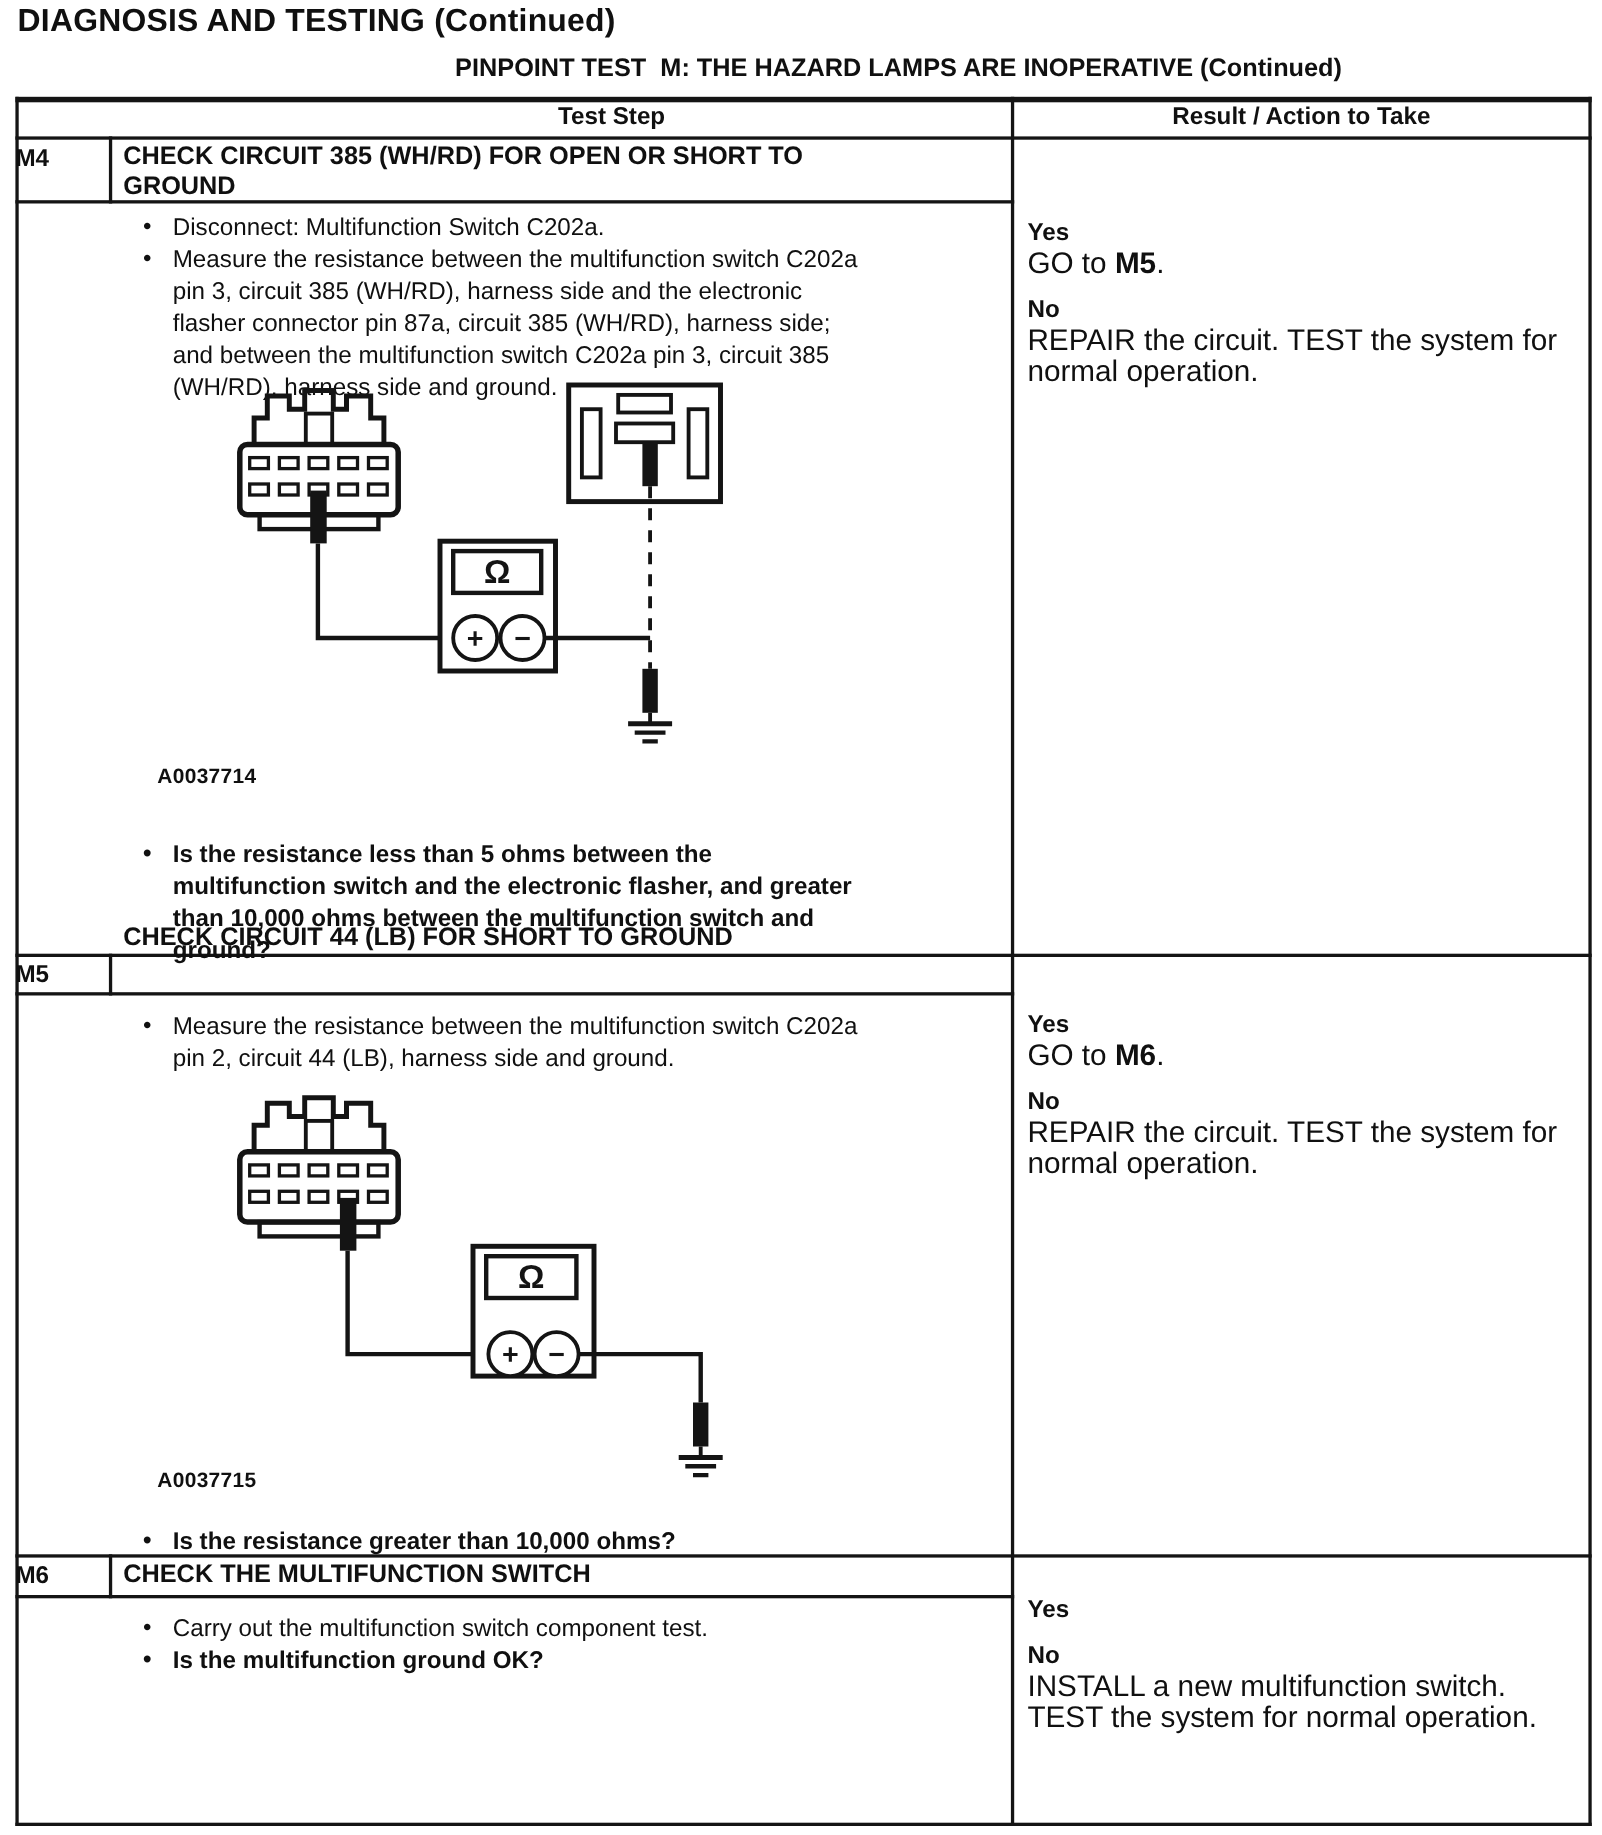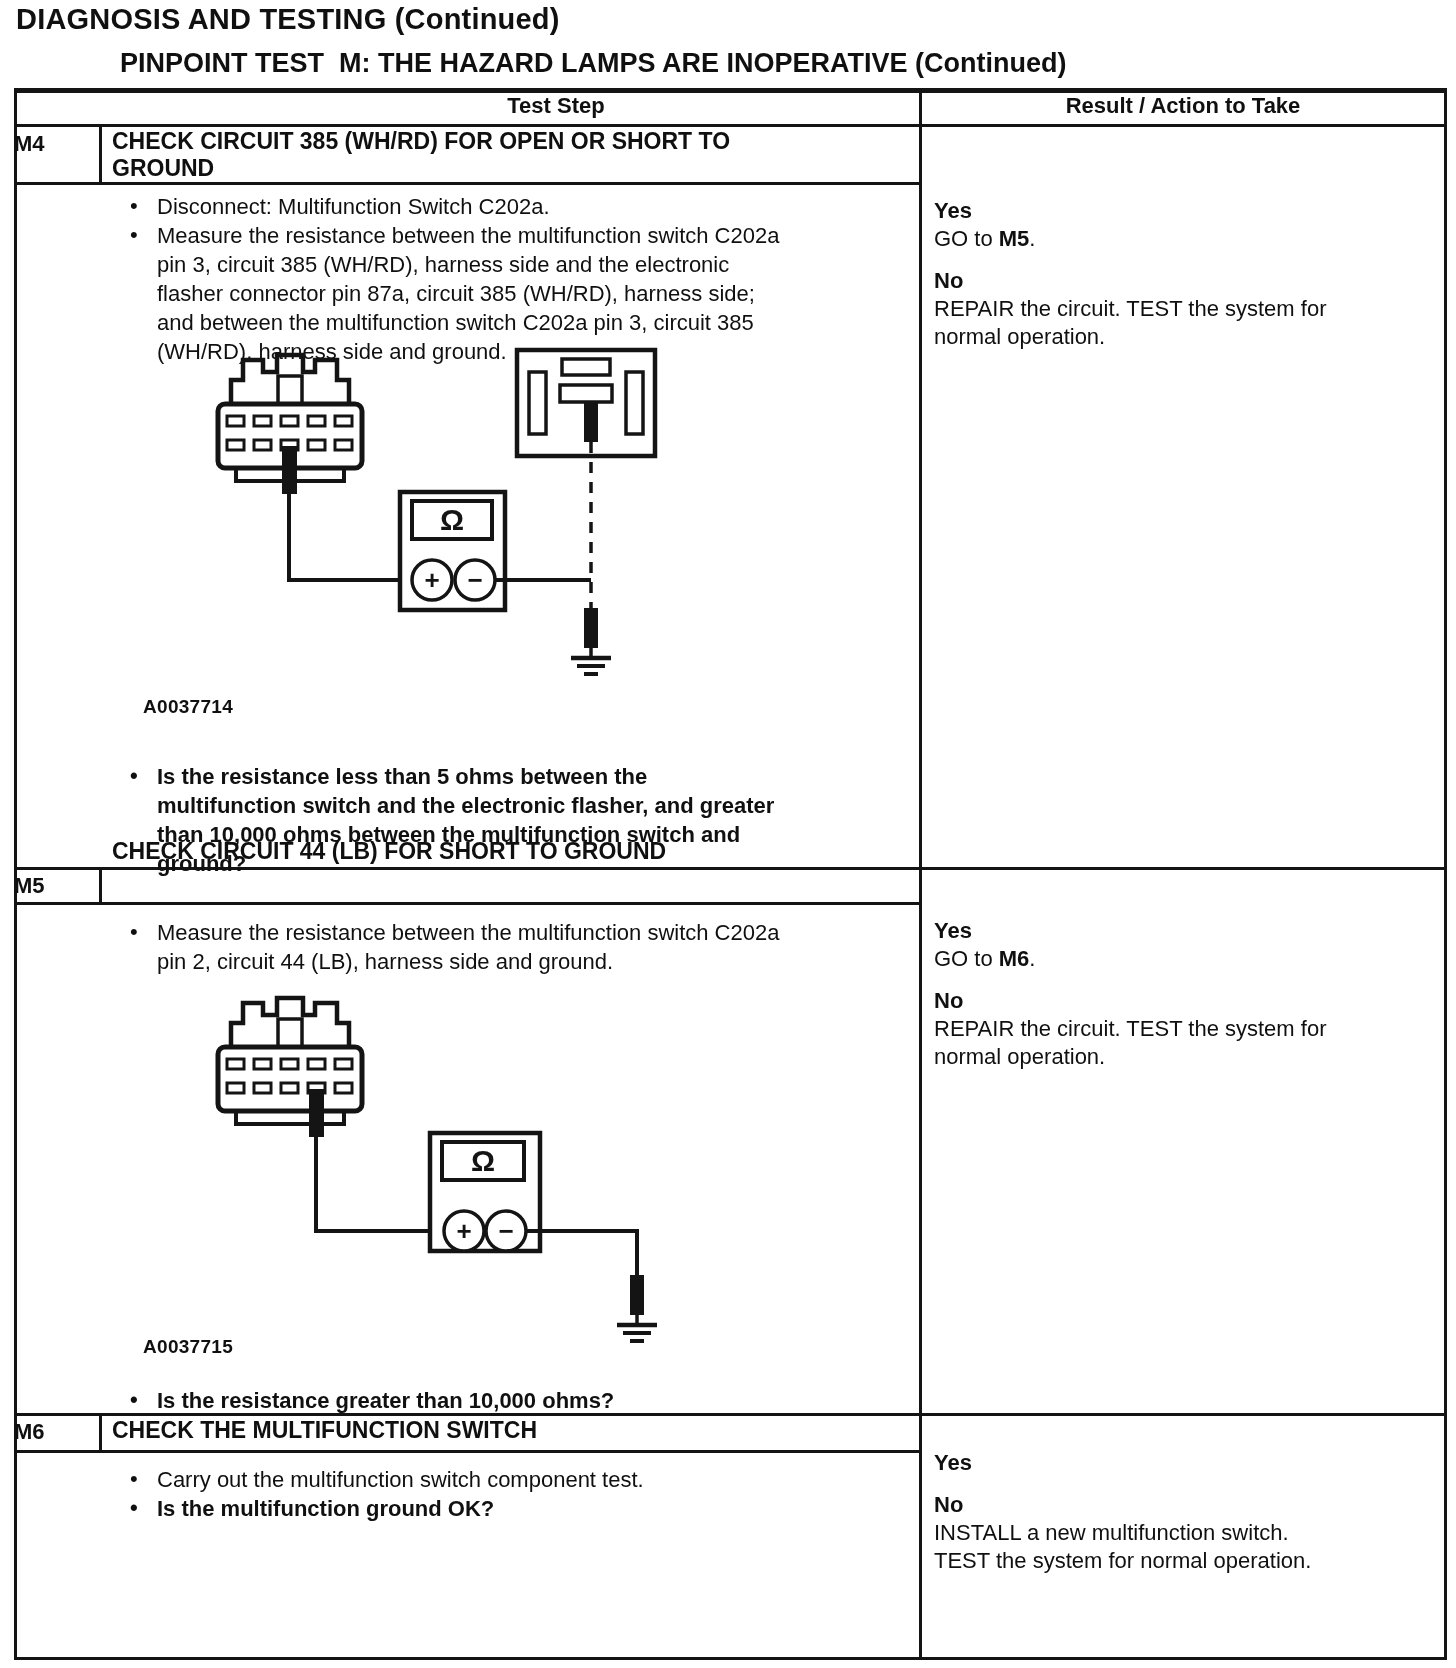--- a/index.html
+++ b/index.html
@@ -2,32 +2,32 @@
 <html><head>
 <meta charset="utf-8">
 <style>
   html,body{margin:0;padding:0}
   body{width:1456px;height:1668px;position:relative;background:#ffffff;
        font-family:"Liberation Sans","DejaVu Sans",sans-serif;color:#101010;overflow:hidden}
   .abs{position:absolute}
   .ln{position:absolute;background:#141414}
   .b{font-weight:bold}
   .page-title{font-size:29px;font-weight:bold;letter-spacing:.2px}
-  .subtitle{font-size:27px;font-weight:bold;text-align:left;white-space:pre-wrap}
+  .subtitle{font-size:23px;font-weight:bold;text-align:right;white-space:pre-wrap}
   .colhead{font-size:22px;font-weight:bold;text-align:center}
   .rownum{font-size:22px;font-weight:bold;width:85px}
   .rowtitle{font-size:23px;font-weight:bold;line-height:27px;white-space:pre-line}
   ul.blts{list-style:none;margin:11px;padding:0}
   ul.blts li{position:relative;padding-left:30px;font-size:22px;line-height:29px;white-space:pre-line}
   ul.blts li::before{content:"•";position:absolute;left:3px;top:-1px;font-size:22px}
   ul.blts li.q{font-weight:bold}
   .figlabel{font-size:19px;font-weight:bold;letter-spacing:.3px}
   .res{width:505px}
   .res-label{font-size:22px;font-weight:bold;line-height:28px}
-  .res-text{font-size:22px;line-height:28px;white-space:pre-line}
+  .res-text{font-size:27px;line-height:28px;white-space:pre-line}
   .gap{margin-top:14px}
   svg{position:absolute}
   svg .sk{stroke:#141414;fill:none}
   svg .fl{fill:#141414;stroke:none}
   svg text{fill:#141414}
 </style>
 </head>
 <body>
 
 <div class="abs page-title" style="left:16px;top:3px">DIAGNOSIS AND TESTING (Continued)</div>

